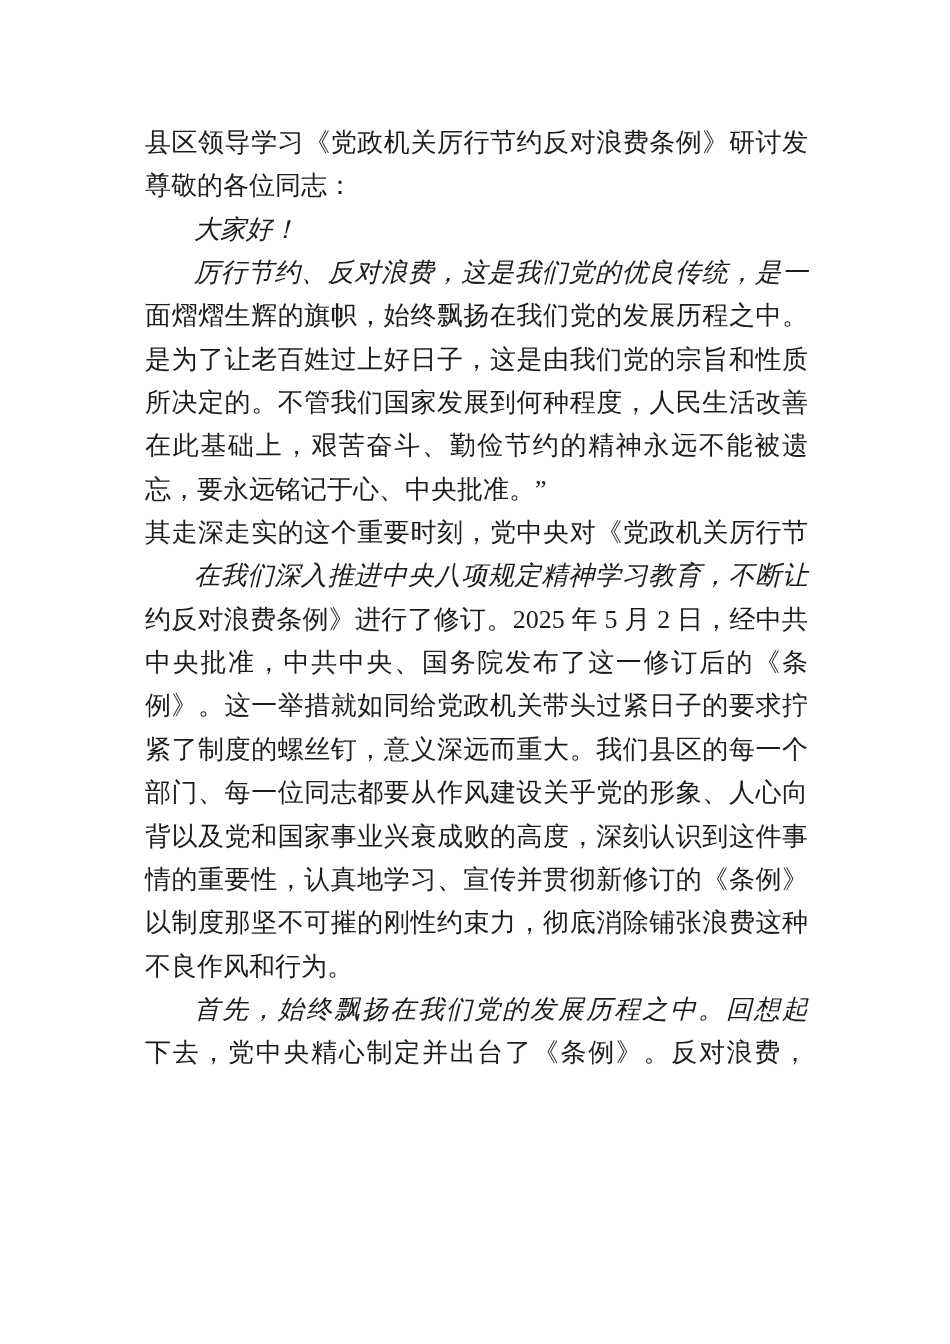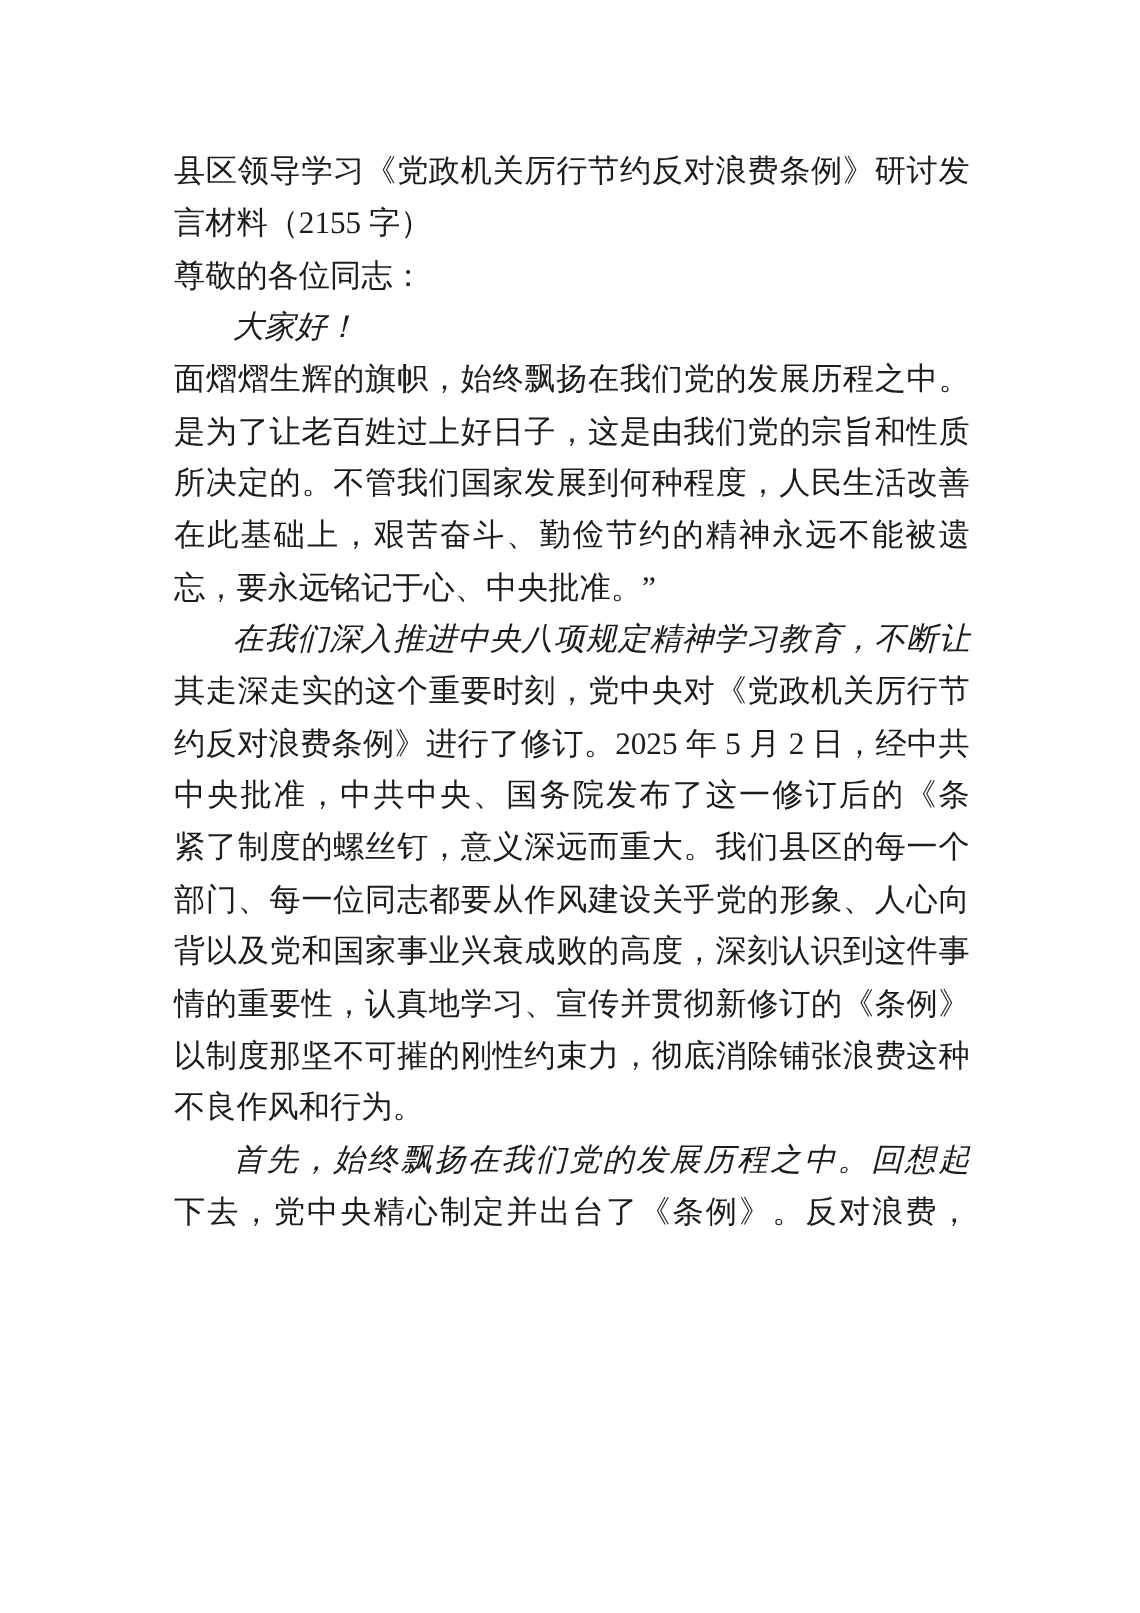--- a/index.html
+++ b/index.html
@@ -42,41 +42,42 @@
     padding: 0;
   }
 </style>
 </head>
 <body>
 
 <div class="page">
   <div class="text-block">
 
     <div class="ln just">县区领导学习《党政机关厉行节约反对浪费条例》研讨发</div>
-    <div class="ln">言材料（2155 字）</div>
 
     <div class="ln">尊敬的各位同志：</div>
 
     <div class="para">
       <div class="ln indent">大家好！</div>
     </div>
 
     <div class="para">
+      <div class="ln indent just">厉行节约、反对浪费，这是我们党的优良传统，是一</div>
       <div class="ln just">面熠熠生辉的旗帜，始终飘扬在我们党的发展历程之中。</div>
       <div class="ln just">是为了让老百姓过上好日子，这是由我们党的宗旨和性质</div>
       <div class="ln just">所决定的。不管我们国家发展到何种程度，人民生活改善</div>
       <div class="ln just">在此基础上，艰苦奋斗、勤俭节约的精神永远不能被遗</div>
       <div class="ln">忘，要永远铭记于心、中央批准。”</div>
     </div>
 
     <div class="para">
+      <div class="ln just">其走深走实的这个重要时刻，党中央对《党政机关厉行节</div>
       <div class="ln indent just">在我们深入推进中央八项规定精神学习教育，不断让</div>
-      <div class="ln just">其走深走实的这个重要时刻，党中央对《党政机关厉行节</div>
       <div class="ln just">约反对浪费条例》进行了修订。2025 年 5 月 2 日，经中共</div>
       <div class="ln just">中央批准，中共中央、国务院发布了这一修订后的《条</div>
+      <div class="ln just">例》。这一举措就如同给党政机关带头过紧日子的要求拧</div>
       <div class="ln just">紧了制度的螺丝钉，意义深远而重大。我们县区的每一个</div>
       <div class="ln just">部门、每一位同志都要从作风建设关乎党的形象、人心向</div>
       <div class="ln just">背以及党和国家事业兴衰成败的高度，深刻认识到这件事</div>
       <div class="ln just">情的重要性，认真地学习、宣传并贯彻新修订的《条例》</div>
       <div class="ln just">以制度那坚不可摧的刚性约束力，彻底消除铺张浪费这种</div>
       <div class="ln">不良作风和行为。</div>
     </div>
 
     <div class="para">
       <div class="ln indent just">首先，始终飘扬在我们党的发展历程之中。回想起</div>

